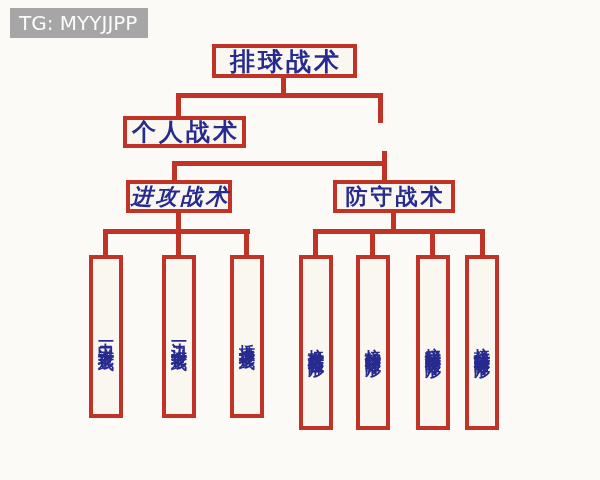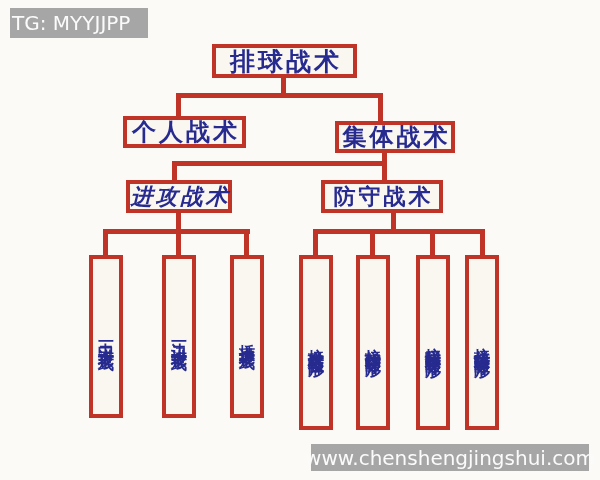--- a/index.html
+++ b/index.html
@@ -39,45 +39,42 @@
   .line { position: absolute; background: #bf3426; }
   .wm {
     position: absolute;
     background: #a6a6a6;
     color: #fbfbfb;
     font-size: 20px;
     display: flex;
     align-items: center;
     white-space: nowrap;
   }
-  .wm-top { left: 10px; top: 8px; width: 138px; height: 30px; padding-left: 2px; box-sizing: border-box; }
+  .wm-top { left: 10px; top: 8px; width: 138px; height: 30px; padding-left: 9px; box-sizing: border-box; }
   .wm-bottom { left: 311px; top: 444px; width: 278px; height: 27px; justify-content: center; box-sizing: border-box; }
 </style>
 </head>
 <body>
 
 <div class="canvas">
 
   <div class="wm wm-top">TG: MYYJJPP</div>
 
   <div class="node hnode root-node" style="left:212px; top:44px; width:145px; height:34px;">
     <span>排球战术</span>
   </div>
 
   <div class="node hnode" style="left:123px; top:116px; width:123px; height:32px;align-items:center;">
     <span>个人战术</span>
   </div>
-  <div class="node hnode" style="left:335px; top:121px; width:120px; height:32px;">
-    <span>集体战术</span>
-  </div>
 
   <div class="node hnode" style="left:126px; top:180px; width:106px; height:33px; font-size:22px;font-style:italic;">
     <span>进攻战术</span>
   </div>
-  <div class="node hnode" style="left:321px; top:180px; width:122px; height:33px; font-size:22px;">
+  <div class="node hnode" style="left:333px; top:180px; width:122px; height:33px; font-size:22px;">
     <span>防守战术</span>
   </div>
 
   <div class="node vnode" style="left:89px; top:255px; width:34px; height:163px;">
     <span class="vtext">中一二进攻形式</span>
   </div>
   <div class="node vnode" style="left:162px; top:255px; width:34px; height:163px;">
     <span class="vtext">边一二进攻形式</span>
   </div>
   <div class="node vnode" style="left:230px; top:255px; width:34px; height:163px;">
@@ -112,15 +109,14 @@
   <div class="line" style="left:176px; top:229px; width:5px; height:28px;"></div>
   <div class="line" style="left:244px; top:229px; width:5px; height:28px;"></div>
 
   <div class="line" style="left:391px; top:211px; width:5px; height:22px;"></div>
   <div class="line" style="left:313px; top:229px; width:172px; height:5px;"></div>
   <div class="line" style="left:313px; top:229px; width:5px; height:28px;"></div>
   <div class="line" style="left:370px; top:229px; width:5px; height:28px;"></div>
   <div class="line" style="left:430px; top:229px; width:5px; height:28px;"></div>
   <div class="line" style="left:480px; top:229px; width:5px; height:28px;"></div>
 
-  <div class="wm wm-bottom">www.chenshengjingshui.com</div>
 
 </div>
 
 </body></html>

